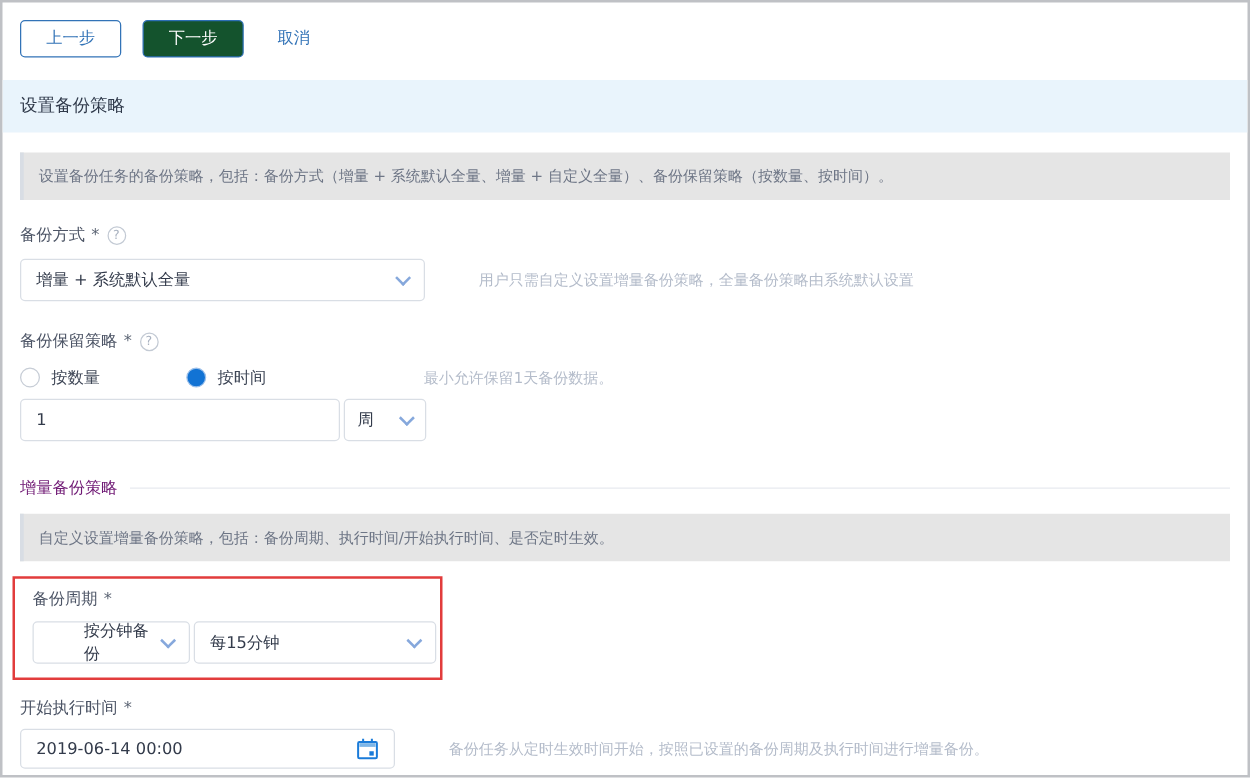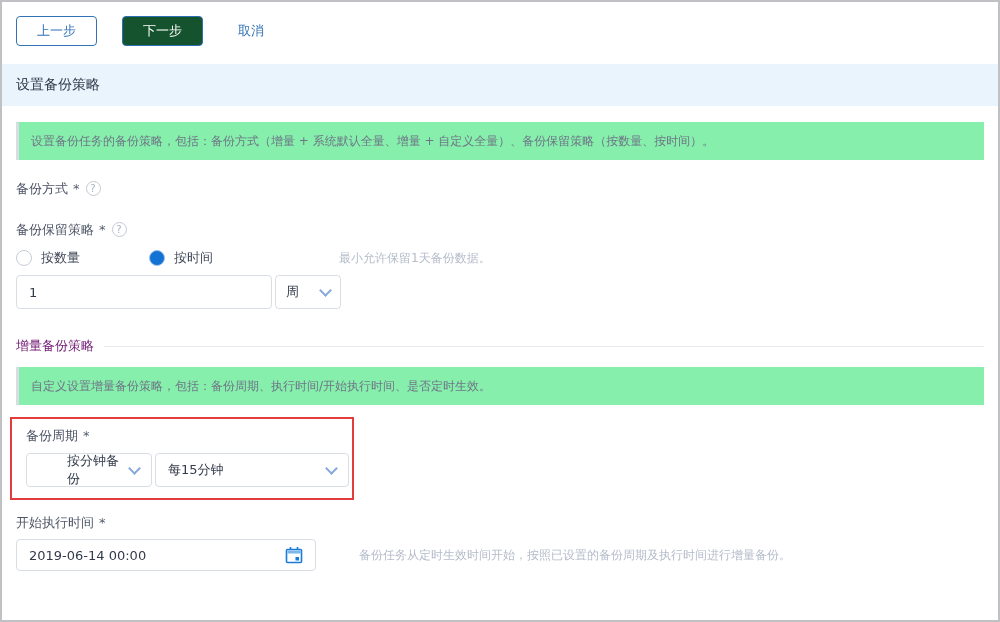--- a/index.html
+++ b/index.html
@@ -3,31 +3,31 @@
 <meta charset="utf-8">
 <style>
   html,body{margin:0;padding:0;}
   body{
     width:1000px;height:622px;box-sizing:border-box;
     border:2px solid #bfc1c5;background:#fff;overflow:hidden;
     font-family:"DejaVu Sans","Liberation Sans",sans-serif;
     -webkit-font-smoothing:antialiased;
   }
   
-  .toolbar{display:flex;align-items:center;padding:14px 14px 0 14px;gap:8px;}
+  .toolbar{display:flex;align-items:center;padding:14px 14px 0 14px;}
   .btn{font-size:13px;height:30px;border-radius:4px;cursor:pointer;line-height:28px;
        font-family:inherit;}
   .btn.outline{background:#fff;border:1px solid #3273b7;color:#3273b7;padding:0 20px;}
   .btn.primary{background:#14532d;border:1px solid #2d6fb5;color:#fff;padding:0 20px;margin-left:17px;}
   .btn.link{background:none;border:none;color:#3273b7;margin-left:27px;padding:0;}
   
   .page-header{margin-top:18px;background:#e9f4fc;padding:12px 14px;font-size:14px;color:#303a4b;}
   
   .content{padding:0 14px;font-size:13px;color:#4d5566;}
-  .intro-box{margin-top:16px;background:#86efac;border-left:3px solid #d8dde4;
+  .intro-box{margin-top:16px;background:#e5e5e5;border-left:3px solid #d8dde4;
              padding:11px 12px;font-size:12px;line-height:16px;color:#6e7686;}
   .field-label{margin-top:20px;display:flex;align-items:center;font-size:13px;line-height:17px;color:#4d5566;}
   .req{margin-left:5px;color:#555e6e;}
   .help-icon{width:15px;height:15px;box-sizing:border-box;border:1px solid #c3cad4;border-radius:50%;
              color:#a9b2c0;font-size:10px;display:inline-flex;align-items:center;justify-content:center;
              margin-left:6px;cursor:pointer;}
   .row{display:flex;align-items:center;margin-top:10px;}
   .select,.textbox{box-sizing:border-box;height:34px;border:1px solid #d9dee5;border-radius:4px;
        background:#fff;display:flex;align-items:center;padding:0 12px;color:#333b4b;font-size:13px;cursor:pointer;}
   .select{justify-content:space-between;}
@@ -76,20 +76,27 @@
 <div class="content">
 
   <div class="intro-box">
     <span>设置备份任务的备份策略，包括：备份方式（增量 + 系统默认全量、增量 + 自定义全量）、备份保留策略（按数量、按时间）。</span>
   </div>
 
   <div class="field-label">
     <span>备份方式</span>
     <span class="req">*</span>
     <span class="help-icon">?</span>
+  </div>
+  <div class="row">
+    <div class="select w-main">
+      <span>增量 + 系统默认全量</span>
+      <i class="chev"></i>
+    </div>
+    <div class="hint">用户只需自定义设置增量备份策略，全量备份策略由系统默认设置</div>
   </div>
 
   <div class="field-label" style="margin-top:24px;">
     <span>备份保留策略</span>
     <span class="req">*</span>
     <span class="help-icon">?</span>
   </div>
   <div class="radio-row">
     <label class="radio">
       <span class="rdot"></span>

